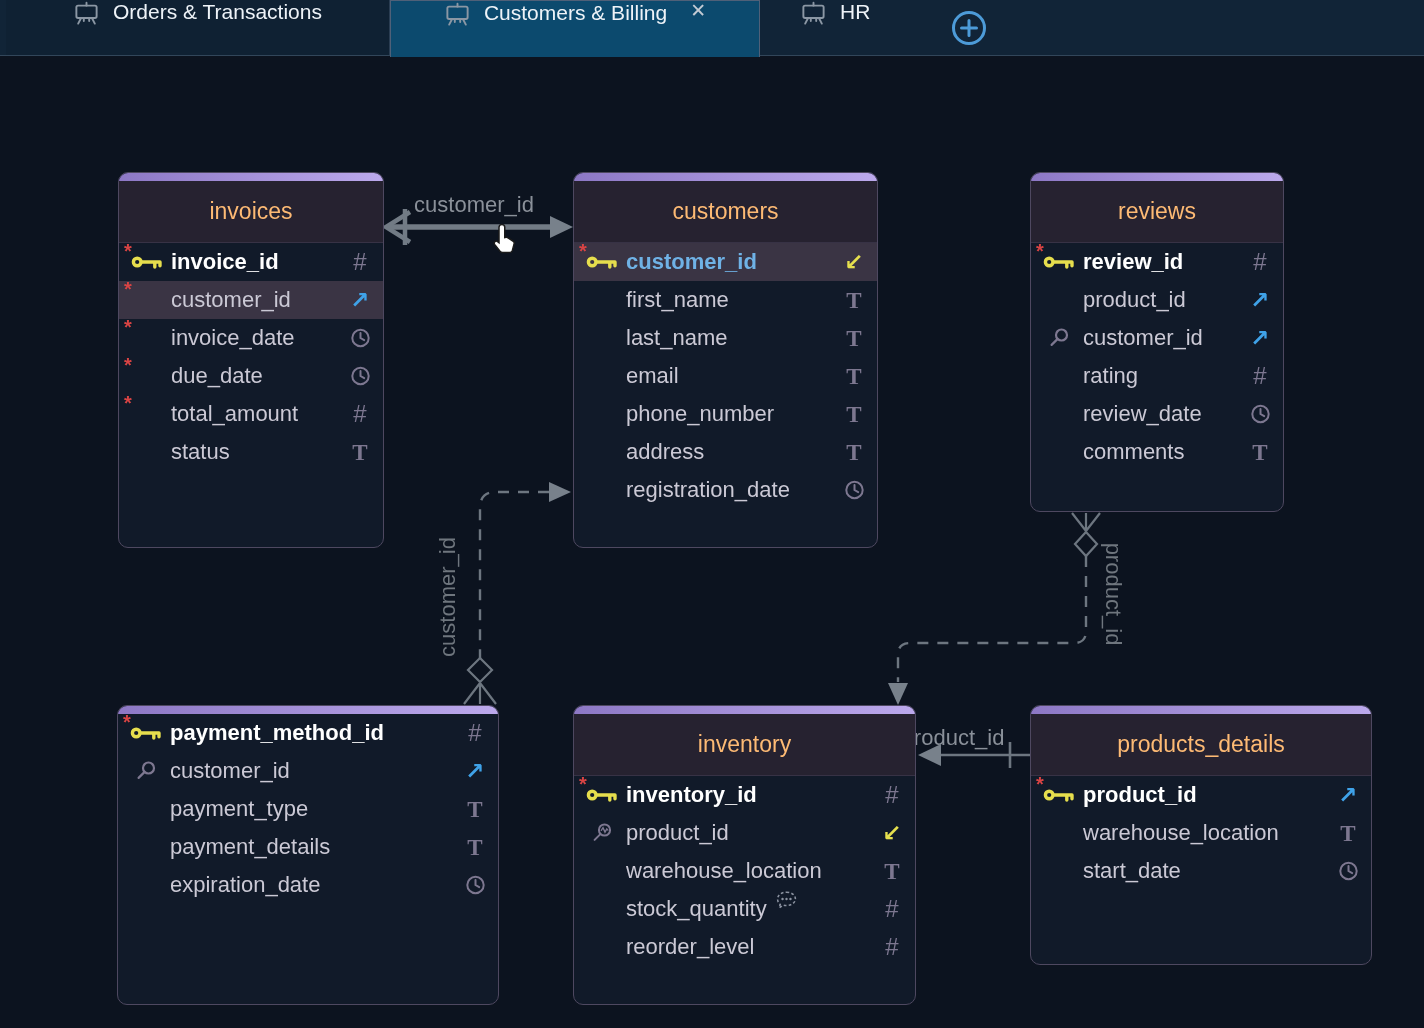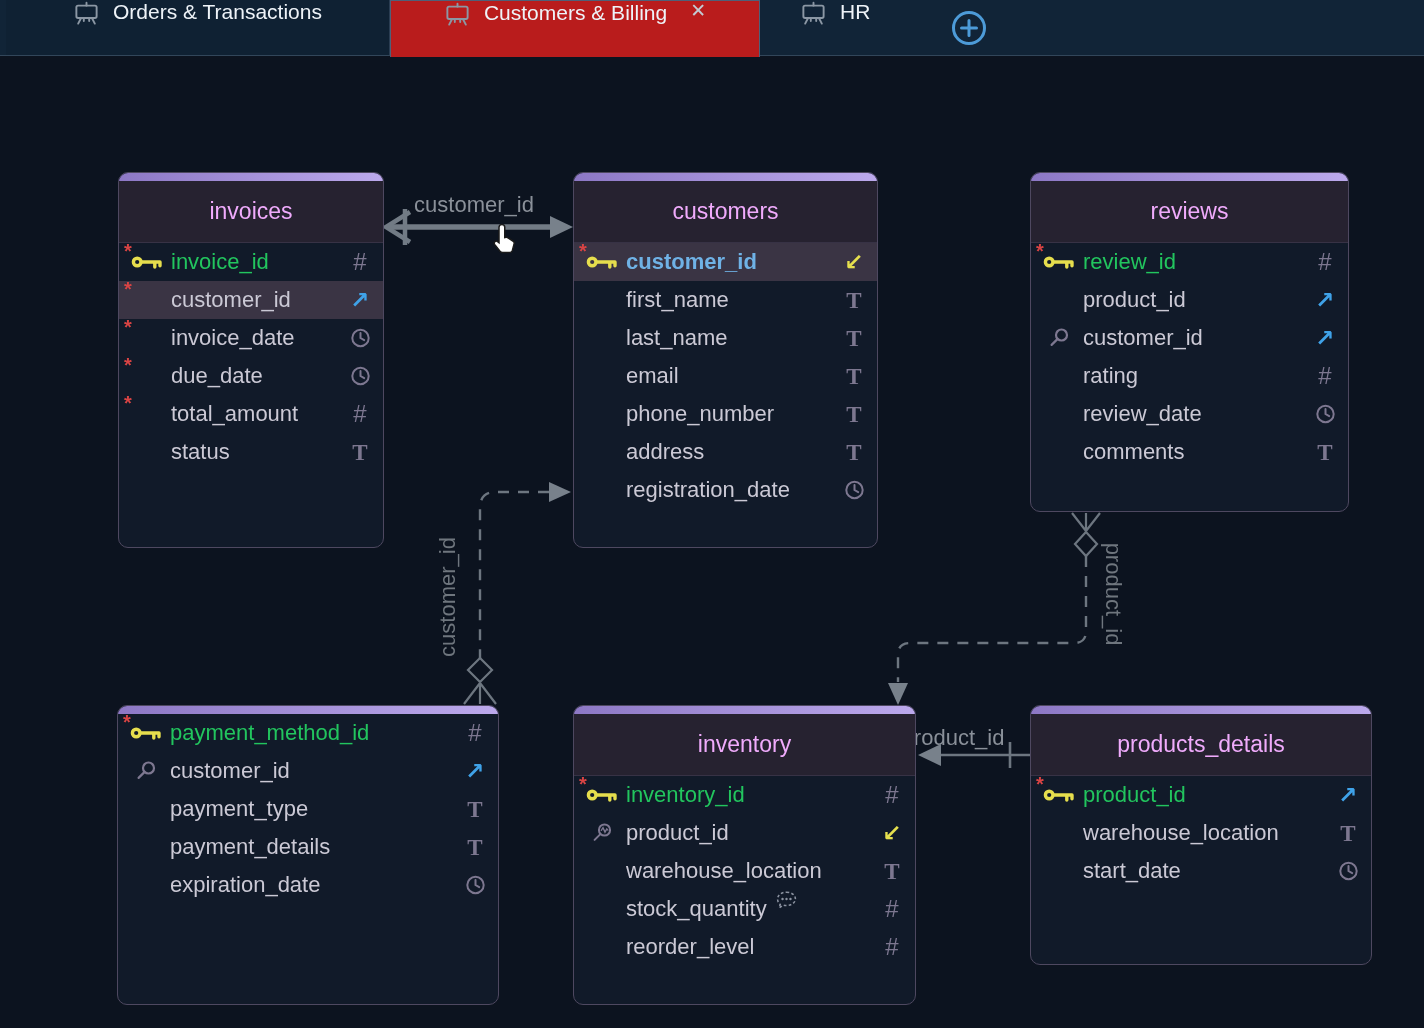--- a/index.html
+++ b/index.html
@@ -6,21 +6,21 @@
     font-family:"Liberation Sans","DejaVu Sans",sans-serif;}
   #app{position:relative;width:1424px;height:1028px;}
 
   
   .tabbar{position:absolute;top:0;left:0;width:1424px;height:56px;background:#112437;
     border-bottom:1px solid #32465a;display:flex;align-items:stretch;box-sizing:border-box;padding-left:6px;z-index:10;}
   .tab{position:relative;display:flex;justify-content:center;gap:13px;
     color:#eef3f8;font-size:21px;height:55px;box-sizing:border-box;cursor:default;}
   .tab .easel{flex:0 0 auto;}
   .tab.t0{width:384px;border-right:1px solid #2a3d52;background:rgba(0,0,0,.07);}
-  .tab.active{width:370px;background:#b91c1c;border:1px solid #4f6078;border-bottom:none;
+  .tab.active{width:370px;background:#0c4a6e;border:1px solid #4f6078;border-bottom:none;
     height:57px;margin-bottom:-1px;z-index:3;}
   .tab.plain{margin-left:18px;padding:0 22px;}
   .tab .close{margin-left:10px;color:#c2cad3;font-size:19px;line-height:1;cursor:pointer;}
   .plusbtn{margin-left:58px;align-self:center;width:38px;height:38px;display:flex;align-items:center;justify-content:center;cursor:pointer;}
 
   
   .canvas{position:absolute;top:56px;left:0;width:1424px;height:972px;background:#0c131f;}
   svg.rels{position:absolute;left:0;top:0;z-index:1;}
   .solidln{stroke:#6d7680;stroke-width:2.6;fill:none;}
   .thickln{stroke:#727b85;stroke-width:5.5;fill:none;}
@@ -30,25 +30,25 @@
   .dmark{fill:none;stroke:#6d7680;stroke-width:2.2;}
   .ahead{fill:#78818b;stroke:none;}
   .rlabel{fill:#8a9099;font-size:22px;}
   .rlabel.dim{fill:#6f767e;}
 
   
   .tbl{position:absolute;box-sizing:border-box;border:1px solid #4e4860;border-radius:10px;
     background:#111a29;overflow:hidden;z-index:2;}
   .strip{height:8px;background:linear-gradient(90deg,#8d78c5,#bca9ec);}
   .thead{height:62px;display:flex;align-items:center;justify-content:center;background:#262230;
-    color:#f0abfc;font-size:23px;border-bottom:1px solid rgba(90,80,110,.35);box-sizing:border-box;}
+    color:#fdba74;font-size:23px;border-bottom:1px solid rgba(90,80,110,.35);box-sizing:border-box;}
   .row{position:relative;height:38px;display:flex;align-items:center;font-size:22px;color:#cbc9d5;}
   .row.hl{background:#3a3444;}
   .row .fname{margin-left:52px;white-space:nowrap;}
-  .row.pk .fname{font-weight:normal;color:#22c55e;}
+  .row.pk .fname{font-weight:bold;color:#ffffff;}
   .row .fname.blue{color:#6fb2e6;font-weight:bold;}
   .req{position:absolute;left:5px;top:-3px;color:#d94444;font-size:20px;font-weight:bold;}
   .lic{position:absolute;left:10px;top:50%;transform:translateY(-50%);width:36px;display:flex;justify-content:center;}
   .ric{position:absolute;right:8px;top:50%;transform:translateY(-50%);width:30px;display:flex;justify-content:center;align-items:center;}
   .ticon{font-size:24px;color:#7d7790;line-height:1;}
   .ticon.tserif{font-family:"Liberation Serif","DejaVu Serif",serif;font-weight:bold;font-size:23px;}
   .arr{font-size:23px;font-weight:bold;line-height:1;}
   .arr.blue{color:#3fa2e8;}
   .arr.yellow{color:#e6e04e;}
   .cmt{margin-left:8px;margin-top:-12px;}
@@ -255,21 +255,21 @@
           <span class="ric">
             <svg width="21" height="21" viewBox="0 0 21 21">
     <g fill="none" stroke="#7d7790" stroke-width="2" stroke-linecap="round">
       <circle cx="10.5" cy="10.5" r="8.2"></circle>
                 <path d="M10.5 5.6 V10.5 L14.2 12.6"></path>
               </g>
             </svg>
           </span>
         </div>
       </div>
-      <div class="tbl" style="left: 1030px; top: 116px; width: 319px; height: 340px;">
+      <div class="tbl" style="left: 1030px; top: 116px; width: 254px; height: 340px;">
         <div class="strip"></div>
     <div class="thead">
       <span>reviews</span>
     </div>
         <div class="row pk">
           <span class="req">*</span>
           <span class="lic">
             <svg width="32" height="17" viewBox="0 0 32 17">
     <g fill="none" stroke="#e6de4d" stroke-width="3.4" stroke-linecap="round">
       <circle cx="6.2" cy="8.5" r="3.8"></circle>

